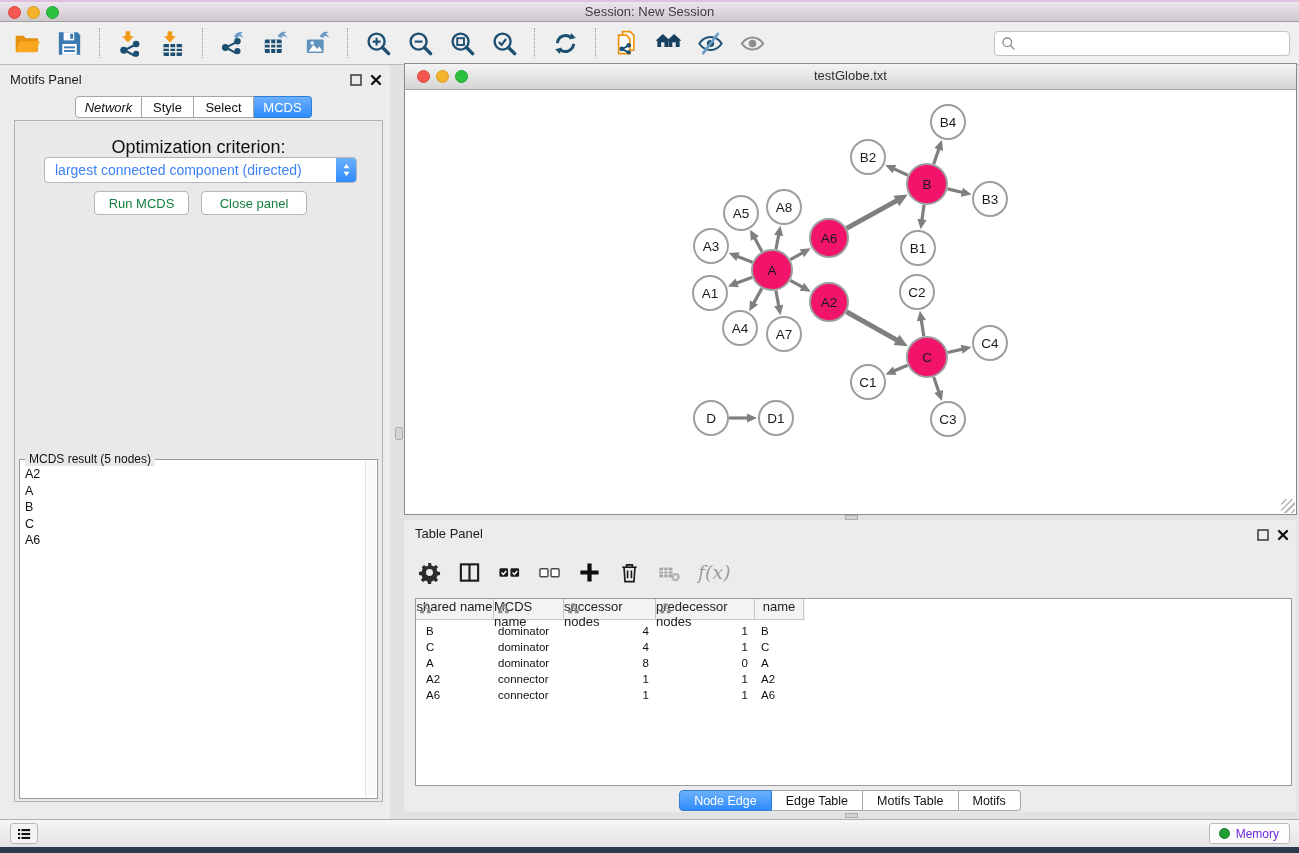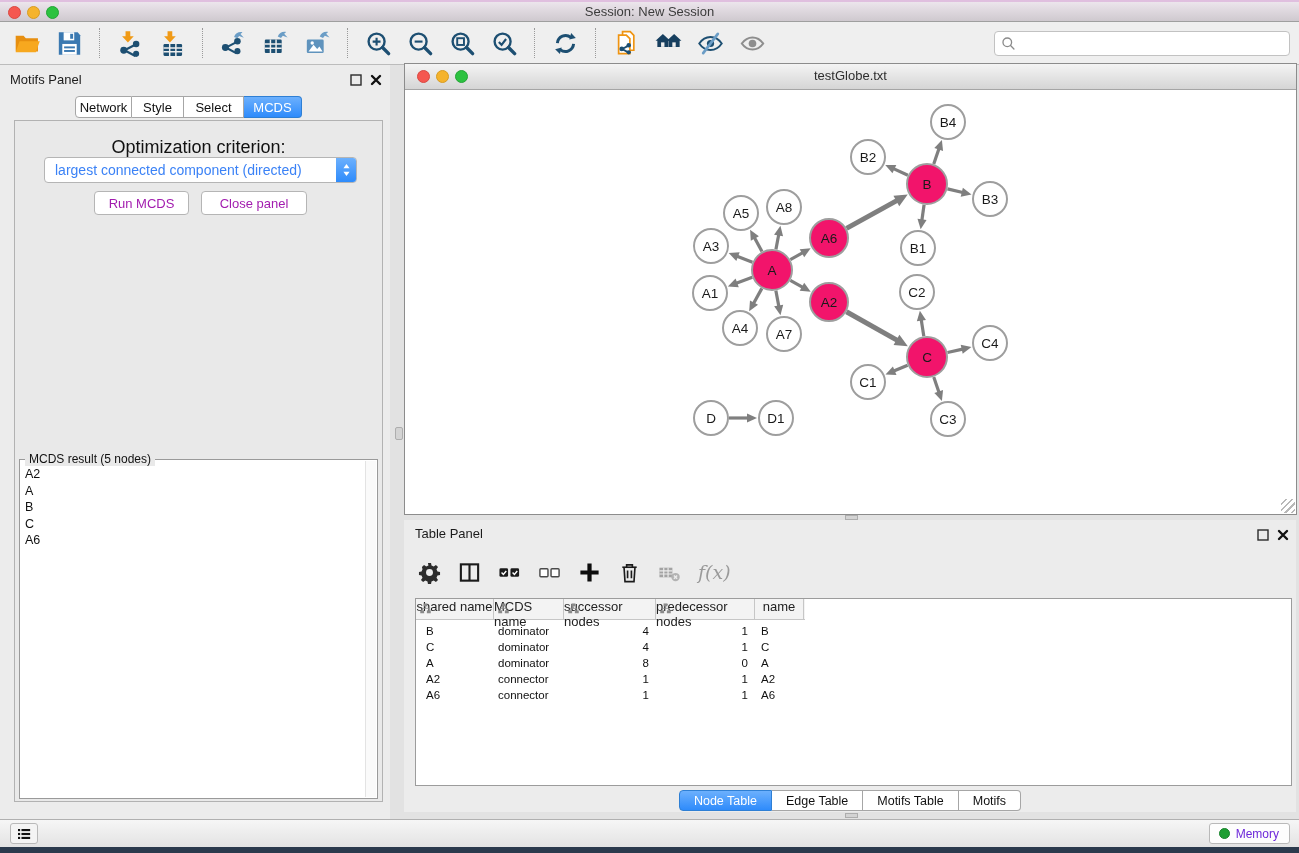--- a/index.html
+++ b/index.html
@@ -31,21 +31,21 @@
   .seg-tab{height:22px;box-sizing:border-box;border:1px solid #a6a6a6;border-left:none;background:#fff;font-size:13px;display:flex;align-items:center;justify-content:center;color:#111;padding:0;font-family:"Liberation Sans",sans-serif;}
   .seg-tab:first-child{border-left:1px solid #a6a6a6;border-radius:4px 0 0 4px;}
   .seg-tab:last-child{border-radius:0 4px 4px 0;}
   .seg-tab.selected{background:linear-gradient(#6cb0fd,#2e8bfb);color:#fff;border-color:#2e7fd4;}
   .cp-body{position:absolute;left:14px;top:55px;width:369px;height:682px;background:#e9e9e9;border:1px solid #b2b2b2;box-sizing:border-box;}
   .opt-label{position:absolute;top:16px;left:0;width:100%;text-align:center;font-size:18px;color:#111;}
   .dropdown{position:absolute;left:29px;top:36px;width:313px;height:26px;background:#fff;border:1px solid #b5b5b5;border-radius:4px;box-sizing:border-box;}
   .dropdown-value{position:absolute;left:10px;top:4px;font-size:14px;color:#3b82f6;white-space:nowrap;}
   .dropdown-stepper{position:absolute;right:0;top:0;width:20px;height:24px;background:linear-gradient(#6cb0fd,#2e8bfb);border-radius:0 3px 3px 0;display:flex;align-items:center;justify-content:center;}
   .dropdown-stepper svg{width:9px;height:16px;}
-  .cp-btn{position:absolute;top:70px;height:24px;background:#fff;border:1px solid #b5b5b5;border-radius:4px;font-size:13px;color:#a21caf;font-family:"Liberation Sans",sans-serif;padding:0;}
+  .cp-btn{position:absolute;top:70px;height:24px;background:#fff;border:1px solid #b5b5b5;border-radius:4px;font-size:13px;color:#15803d;font-family:"Liberation Sans",sans-serif;padding:0;}
   .btn-run{left:79px;width:95px;}
   .btn-close{left:186px;width:106px;}
   .result-group{position:absolute;left:4px;top:338px;width:359px;height:340px;border:1px solid #9a9a9a;background:#fff;box-sizing:border-box;}
   .result-legend{position:absolute;top:-8px;left:5px;background:#e9e9e9;padding:0 4px;font-size:12px;color:#111;}
   .result-list{position:absolute;left:0;top:6px;right:11px;bottom:2px;overflow:hidden;}
   .result-item{font-size:12.5px;color:#111;line-height:16.5px;padding-left:5px;}
   .result-scroll{position:absolute;right:1px;top:1px;bottom:1px;width:10px;background:#fafafa;border-left:1px solid #e3e3e3;}
   
   .net-window{position:absolute;left:404px;top:63px;width:893px;height:452px;background:#fff;border:1px solid #8c8c8c;box-sizing:border-box;}
   .net-titlebar{position:relative;height:25px;background:linear-gradient(#f4f4f4,#d5d5d5);border-bottom:1px solid #a5a5a5;}
@@ -269,21 +269,21 @@
         <svg viewBox="0 0 14 14">
           <rect x="2" y="2" width="10" height="10" fill="none" stroke="#2b2b2b" stroke-width="1.4"></rect>
         </svg>
       </button>
     <button class="panel-btn cp-close">
         <svg viewBox="0 0 14 14">
           <path d="M3 3l8 8M11 3l-8 8" stroke="#111" stroke-width="2.4" stroke-linecap="round"></path>
         </svg>
       </button>
     <div class="cp-tabs" id="cp-tabs">
-        <button class="seg-tab" style="width: 57px;">Network</button>
+        <button class="seg-tab" style="width: 67px; font-style: italic;">Network</button>
         <button class="seg-tab" style="width: 52px;">Style</button>
         <button class="seg-tab" style="width: 60px;">Select</button>
         <button class="seg-tab selected" style="width: 58px;">MCDS</button>
       </div>
     <div class="cp-body">
       <div class="opt-label">Optimization criterion:</div>
       <div class="dropdown">
         <span class="dropdown-value">largest connected component (directed)</span>
         <span class="dropdown-stepper">
           <svg viewBox="0 0 10 16">
@@ -646,21 +646,21 @@
           <div class="tr">
             <div class="td c0" style="width: 78px;">A6</div>
             <div class="td c1" style="width: 70px;">connector</div>
             <div class="td c2" style="width: 92px;">1</div>
             <div class="td c3" style="width: 99px;">1</div>
             <div class="td c4" style="width: 49px;">A6</div>
           </div>
         </div>
     </div>
     <div class="tp-tabs" id="tp-tabs">
-        <button class="seg-tab selected">Node Table</button>
+        <button class="seg-tab selected">Node Edge</button>
         <button class="seg-tab">Edge Table</button>
         <button class="seg-tab">Motifs Table</button>
         <button class="seg-tab">Motifs</button>
       </div>
   </div>
 
   <div class="statusbar">
     <button class="list-btn">
         <span class="li-ic" style="width: 16px; height: 16px; display: block;"><svg viewBox="0 0 24 24">
             <g fill="#111">

